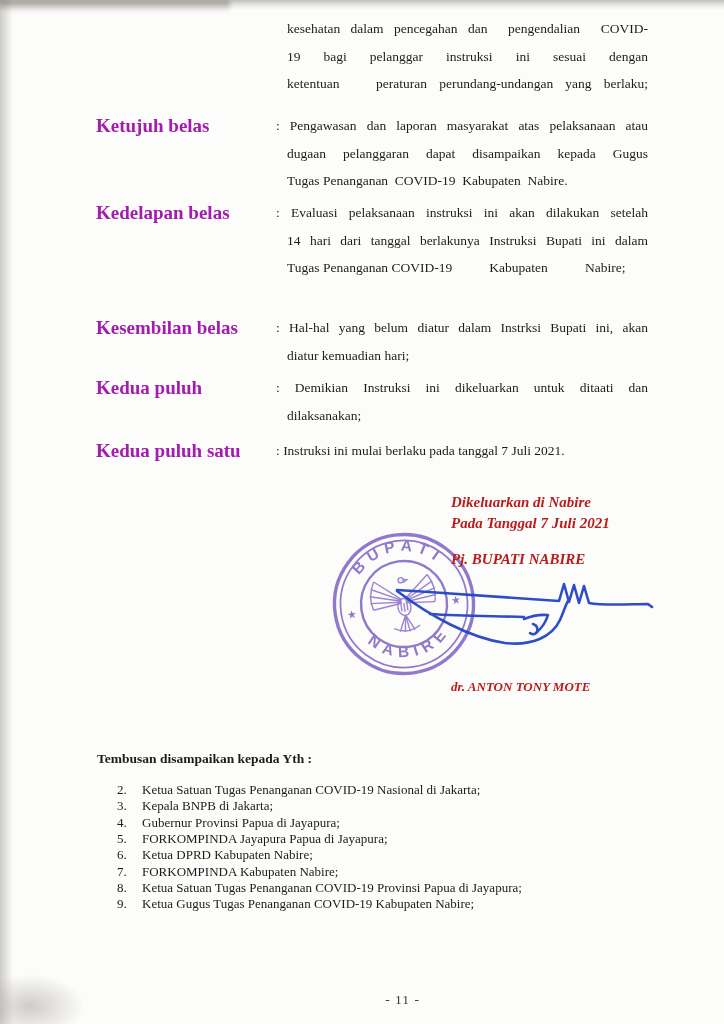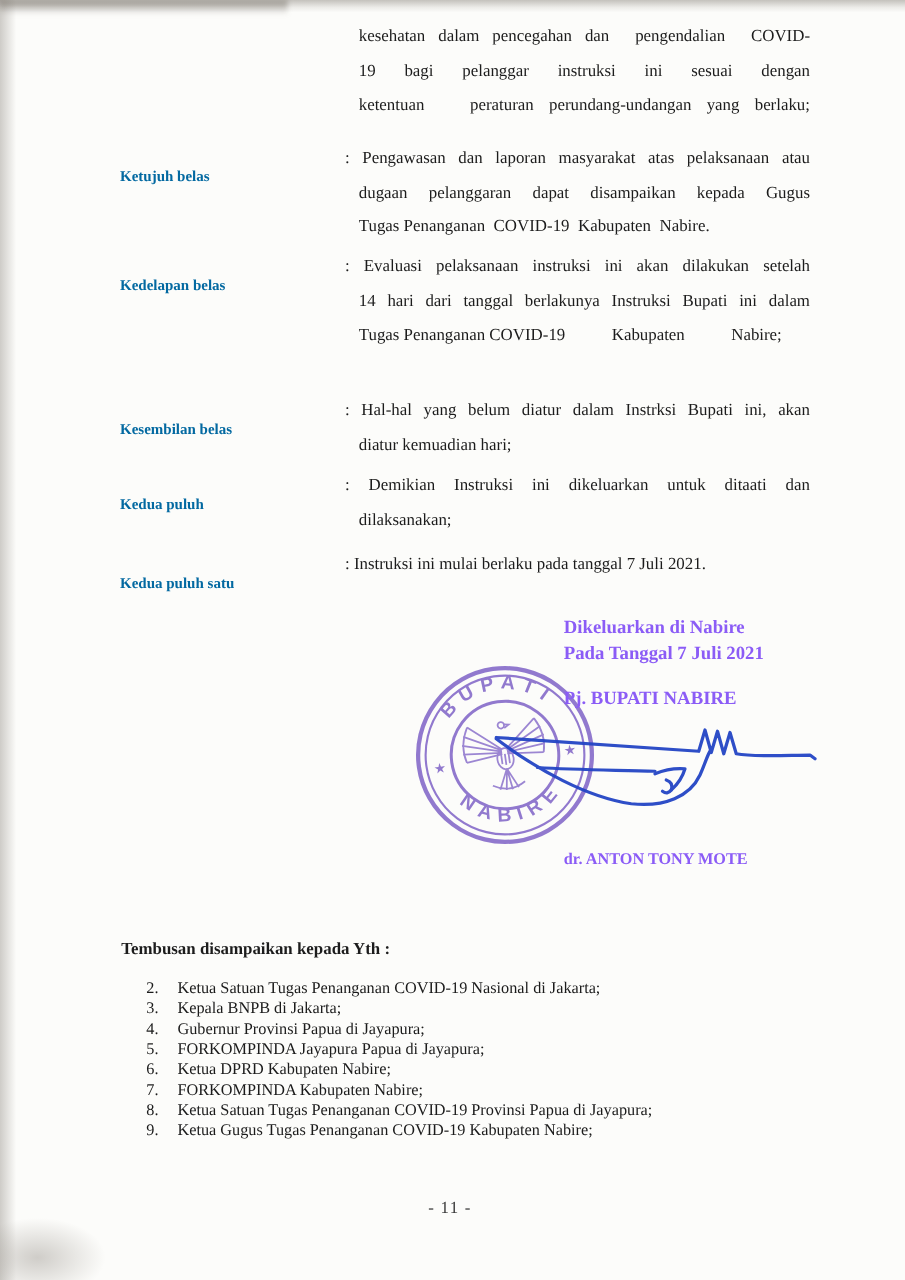--- a/index.html
+++ b/index.html
@@ -17,39 +17,39 @@
   .edge-left{position:absolute;left:0;top:0;width:13px;height:100%;
     background:linear-gradient(to right, rgba(120,114,106,.35), rgba(0,0,0,0));}
   .corner-smudge{position:absolute;left:-25px;bottom:-14px;width:110px;height:64px;
     background:radial-gradient(ellipse at center, rgba(140,134,126,.4), rgba(0,0,0,0) 70%);}
   
   #cont{position:absolute;left:287px;top:15px;width:361px;font-size:13.5px;line-height:27.5px;}
   .line{white-space:pre;}
   .jl{white-space:pre-wrap;text-align:justify;text-align-last:justify;}
   
   .item{position:absolute;left:0;width:724px;}
-  .item-label{position:absolute;left:96px;top:16px;font-weight:bold;font-size:12px;line-height:27.5px;color:#0369a1;}
+  .item-label{position:absolute;left:96px;top:0;font-weight:bold;font-size:19px;line-height:27.5px;color:#a21caf;}
   .item-lines{position:absolute;left:276px;top:0;width:372px;font-size:13.5px;line-height:27.5px;}
   .item-lines .line:not(.first){padding-left:11px;}
   .item-lines .jl:not(.first){width:361px;}
   
-  .iss{position:absolute;left:451px;font-weight:bold;font-size:15px;line-height:21px;color:#8b5cf6;z-index:4;}
+  .iss{position:absolute;left:451px;font-weight:bold;font-size:15px;line-height:21px;color:#b91c1c;z-index:4;font-style:italic;}
   #iss-place{top:492px;}
   #iss-date{top:513px;}
   #iss-title{top:549px;}
   #iss-name{top:676px;font-size:13px;}
   #stamp{position:absolute;left:329px;top:529px;width:150px;height:150px;z-index:3;}
   #sig{position:absolute;left:0;top:0;width:724px;height:1024px;z-index:5;pointer-events:none;}
   
   #temb-head{position:absolute;left:97px;top:751px;font-size:13.5px;font-weight:bold;}
   #temb-list{position:absolute;left:117px;top:782px;font-size:13px;color:#1b1b1b;}
   .temb-row{height:16.35px;line-height:16.35px;white-space:pre;}
   .temb-num{display:inline-block;width:25px;}
   
-  #pagenum{position:absolute;left:300px;top:958px;width:120px;text-align:center;
+  #pagenum{position:absolute;left:300px;top:992px;width:120px;text-align:right;
     font-size:13.5px;color:#3a3a3a;letter-spacing:1px;}
   .stamp-text{font-family:"Liberation Sans","DejaVu Sans",sans-serif;font-weight:bold;
     font-size:15.5px;letter-spacing:6px;}
   .stamp-star{font-family:"DejaVu Sans",sans-serif;font-size:11px;}
 </style>
 </head>
 <body>
 
 <div class="edge-top"></div>
 <div class="edge-top-dark"></div>

